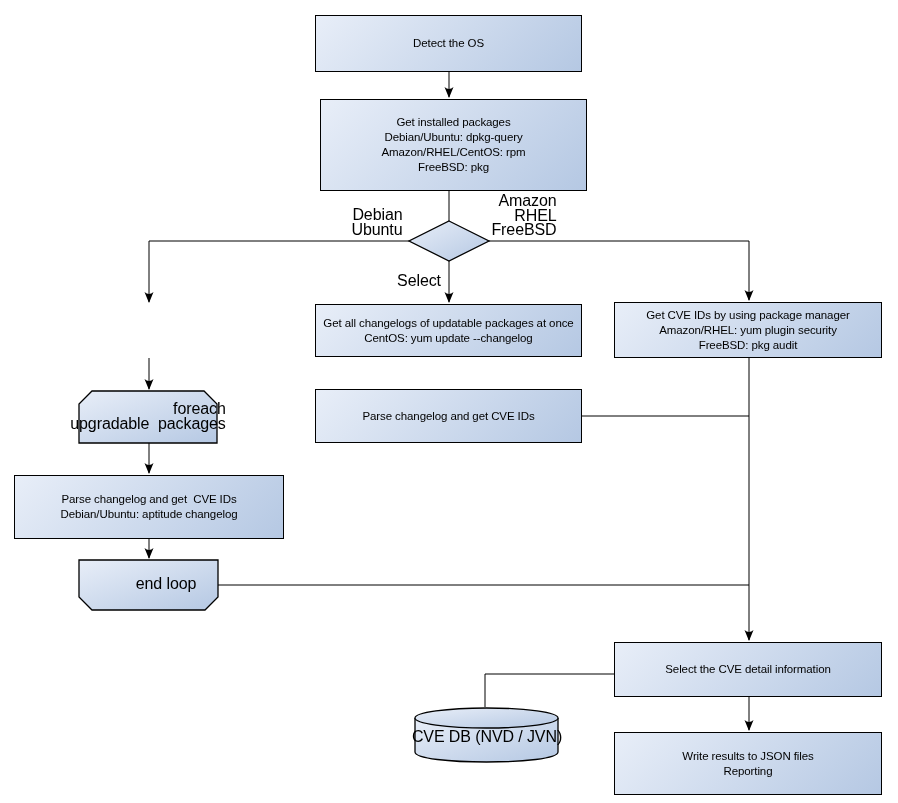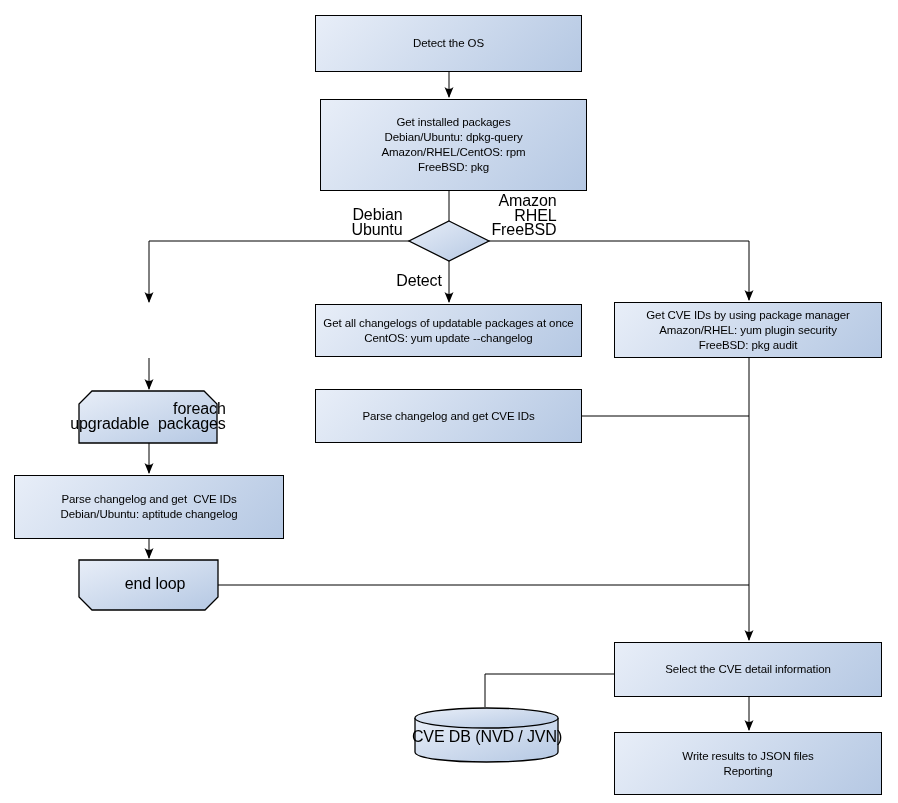--- a/index.html
+++ b/index.html
@@ -110,26 +110,26 @@
   </div>
 
   <div class="node" style="left:614px;top:732px;width:268px;height:63px">
     <div class="lbl">Write results to JSON files
 Reporting</div>
   </div>
 
   <div class="free-label" style="left:148px;top:416px">foreach
 upgradable  packages</div>
 
-  <div class="free-label" style="left:155px;top:584px">end loop</div>
+  <div class="free-label" style="left:166px;top:584px">end loop</div>
 
   <div class="free-label" style="left:487px;top:737px">CVE DB (NVD / JVN)</div>
 
   <div class="free-label" style="left:377px;top:222px">Debian
 Ubuntu</div>
 
   <div class="free-label" style="left:524px;top:216px">Amazon
 RHEL
 FreeBSD</div>
 
-  <div class="free-label" style="left:419px;top:281px">Detect</div>
+  <div class="free-label" style="left:419px;top:281px">Select</div>
 
 </div>
 
 </body></html>

